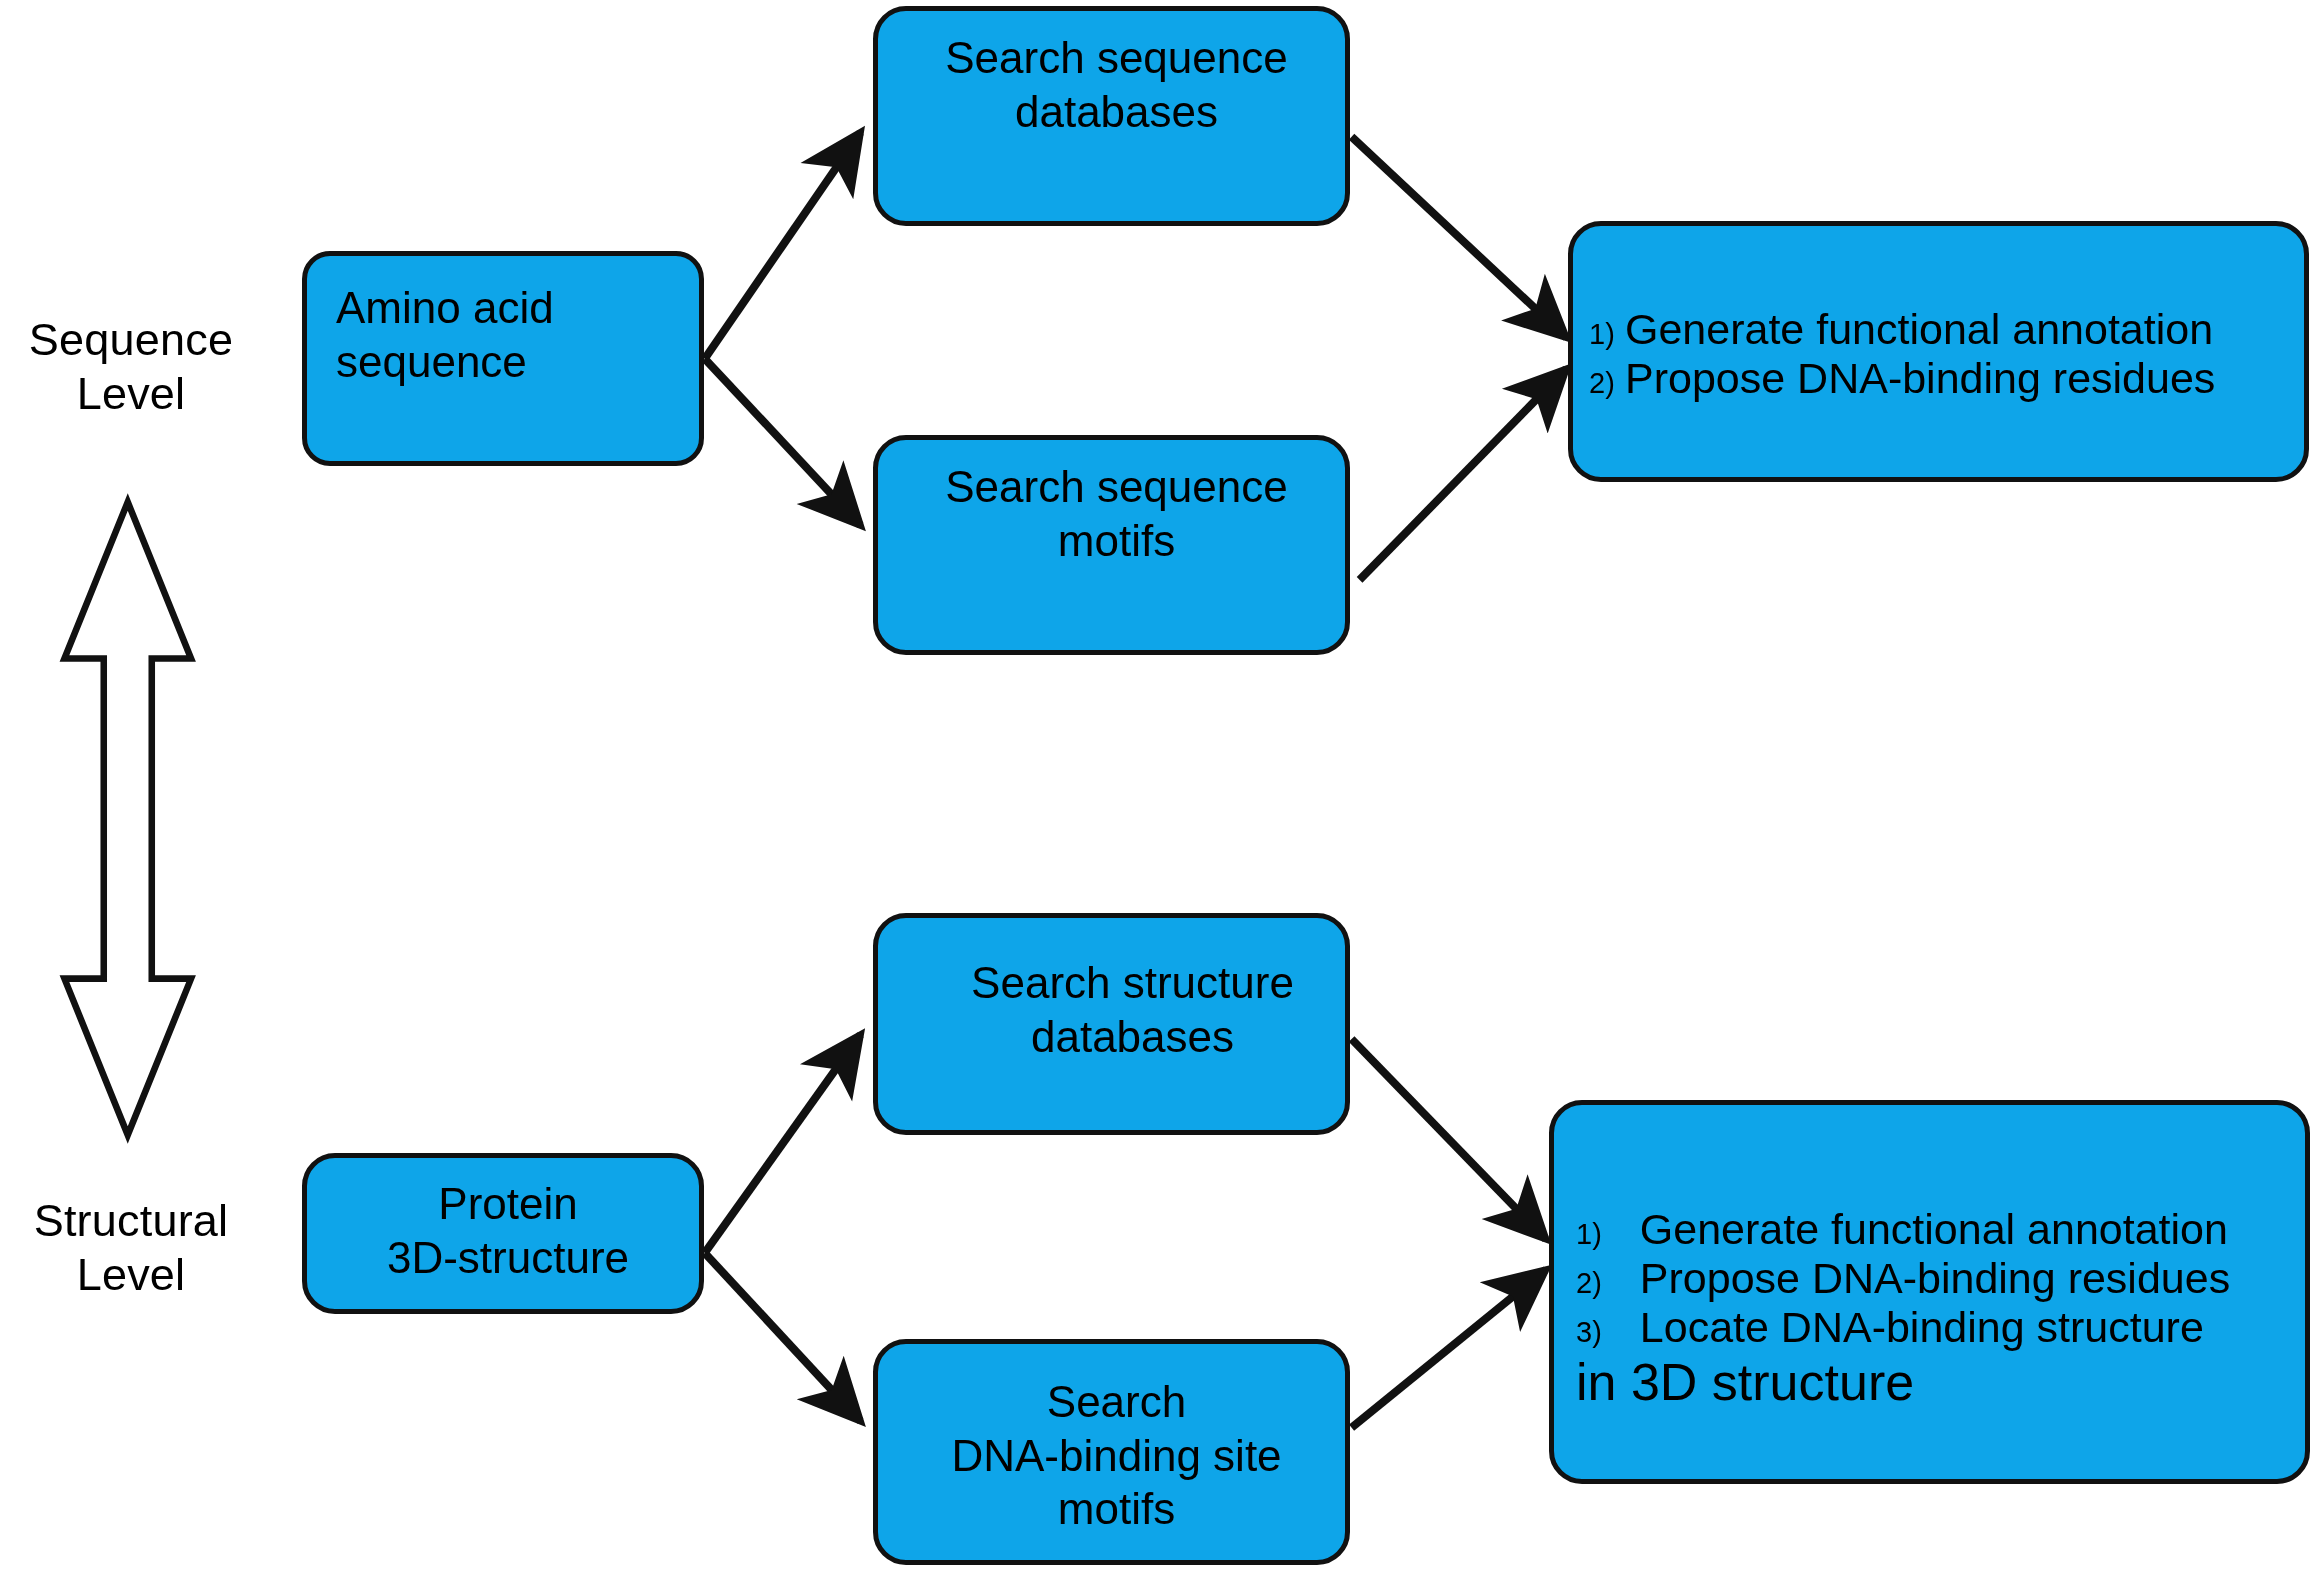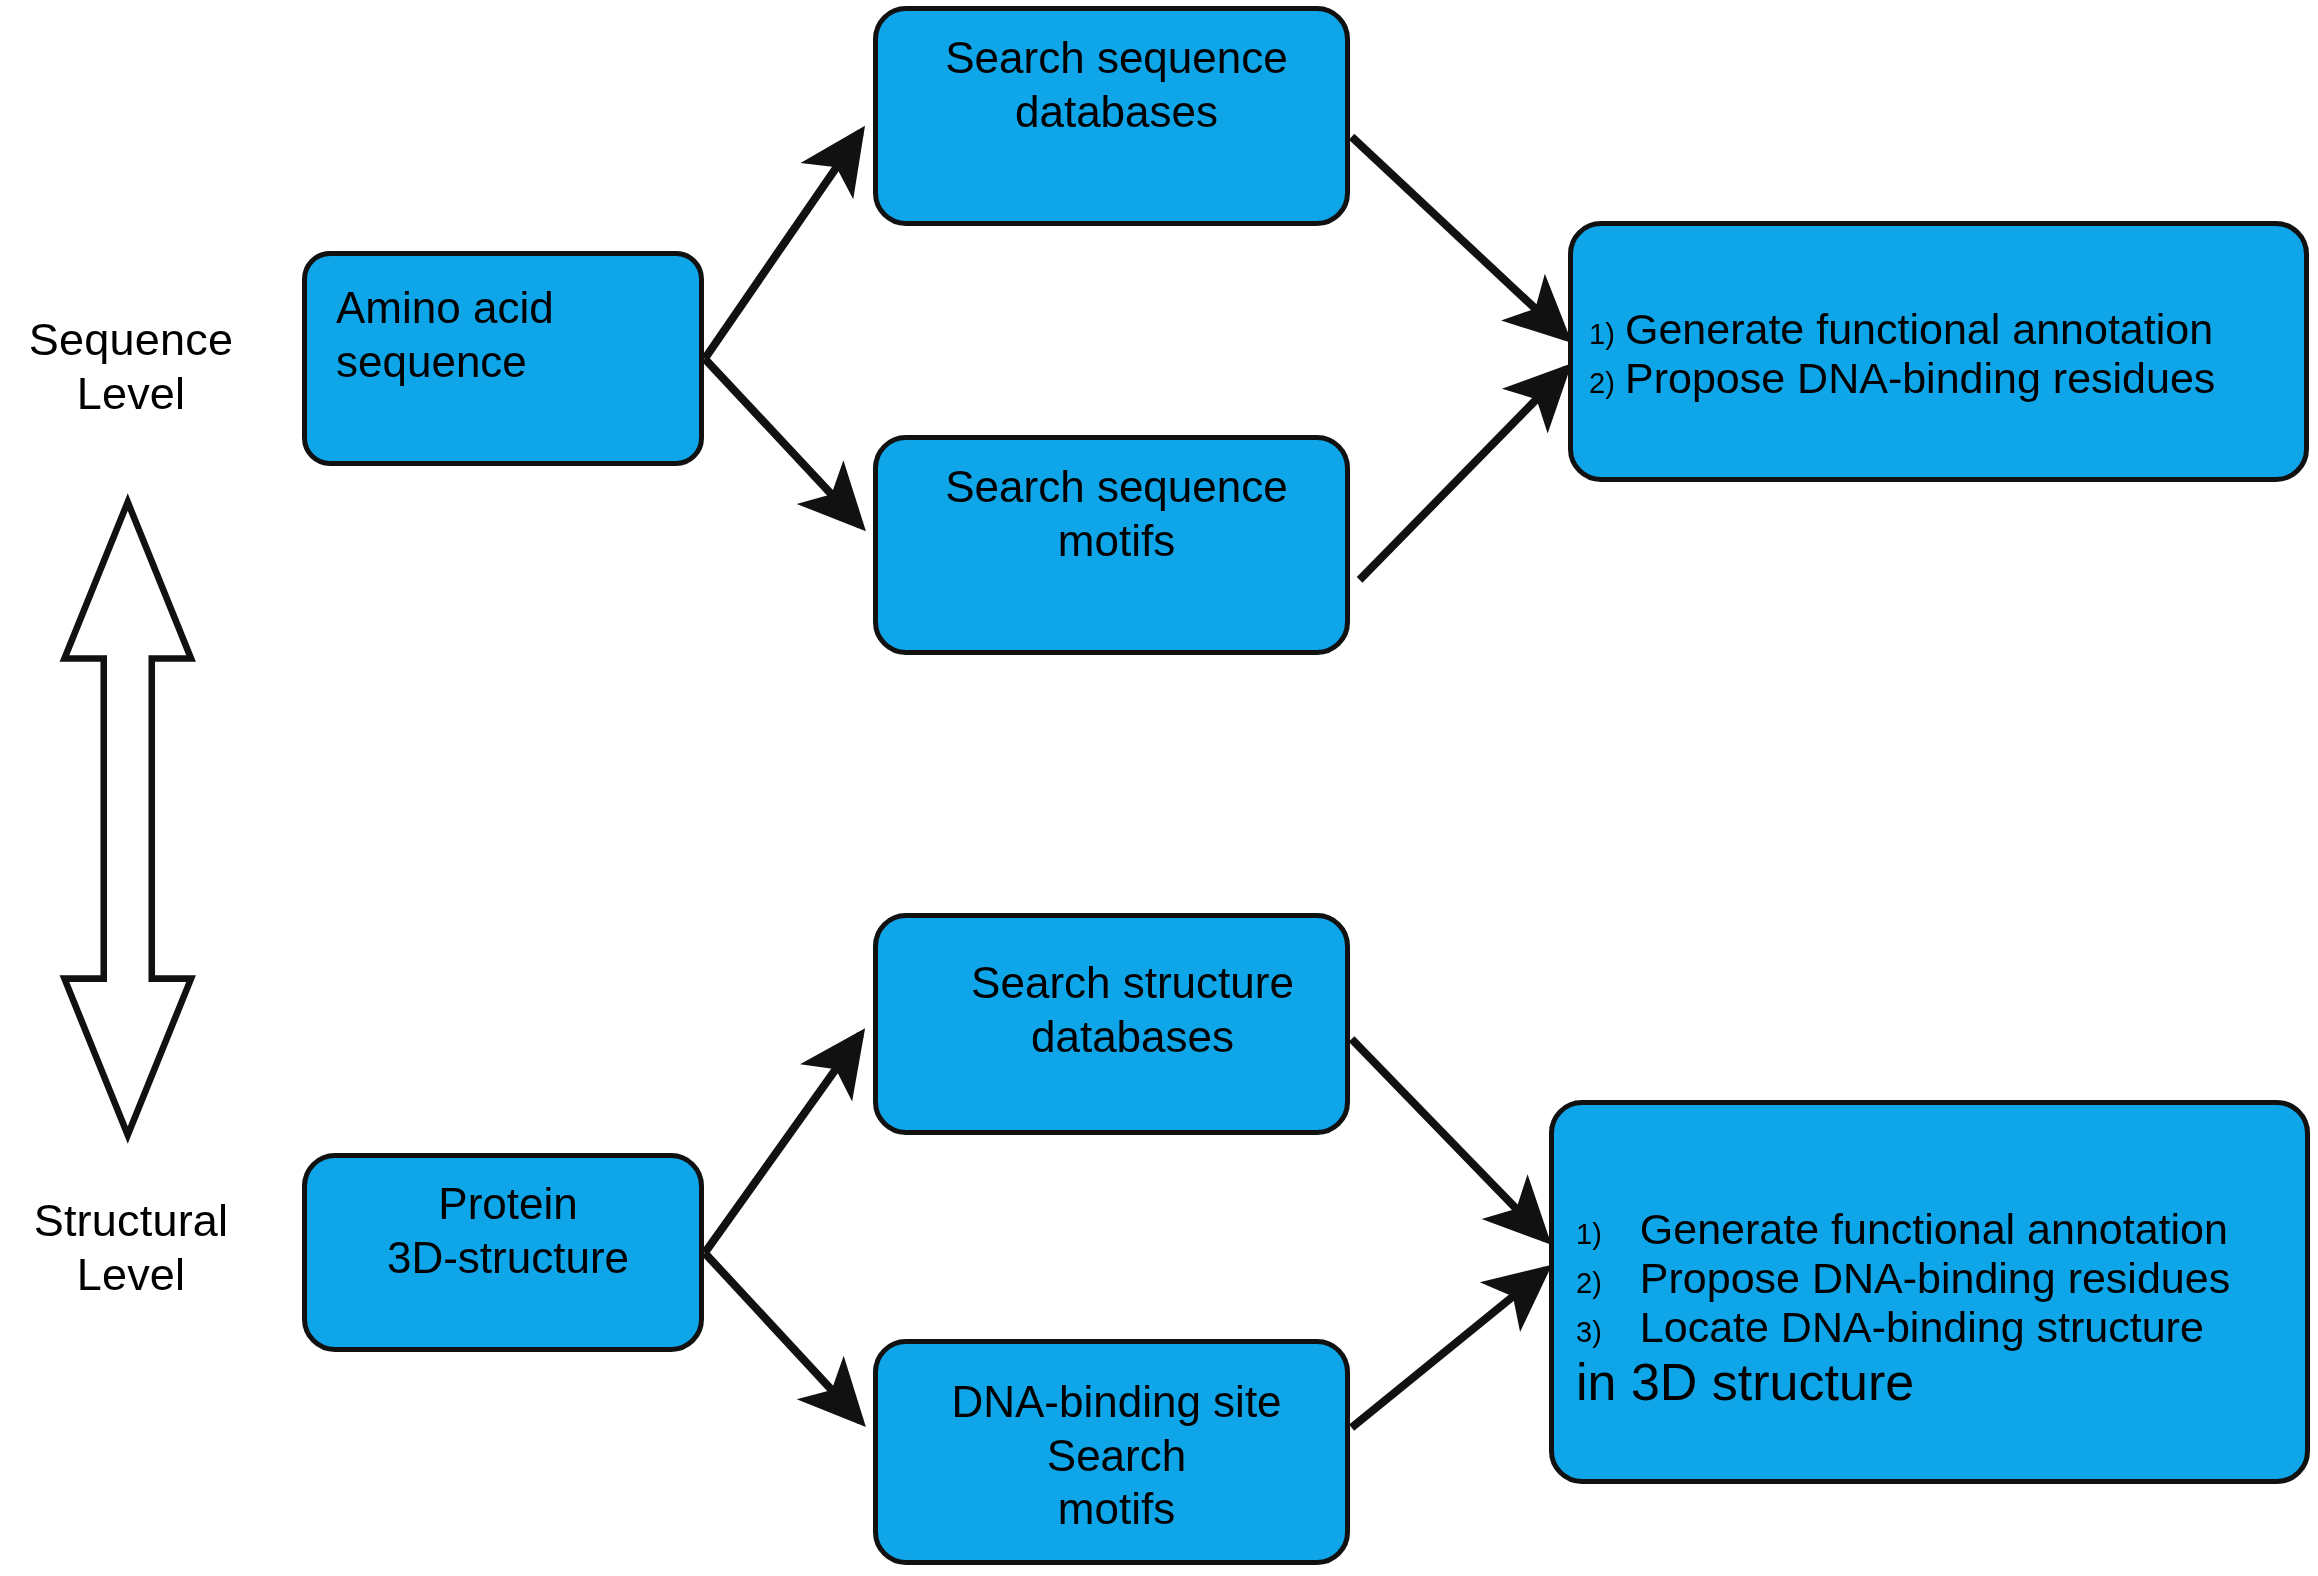--- a/index.html
+++ b/index.html
@@ -102,38 +102,38 @@
         <span class="resnum">1)</span>
         <span class="restxt" style="margin-left:10.2px;">Generate functional annotation</span>
       </div>
       <div class="resrow">
         <span class="resnum">2)</span>
         <span class="restxt" style="margin-left:10.2px;">Propose DNA-binding residues</span>
       </div>
     </div>
   </div>
 
-  <div class="node" style="left:302px;top:1153px;width:402px;height:199px;">
+  <div class="node" style="left:302px;top:1153px;width:402px;height:161px;">
     <div class="nodetext ctr" style="left:0px;top:19px;width:402px;font-size:44px;">
       <div>Protein</div>
       <div>3D-structure</div>
     </div>
   </div>
 
   <div class="node" style="left:873px;top:913px;width:477px;height:222px;">
     <div class="nodetext ctr" style="left:16px;top:38px;width:477px;font-size:44px;">
       <div>Search structure</div>
       <div>databases</div>
     </div>
   </div>
 
   <div class="node" style="left:873px;top:1339px;width:477px;height:226px;">
     <div class="nodetext ctr" style="left:0px;top:31px;width:477px;font-size:44px;">
+      <div>Search</div>
       <div>DNA-binding site</div>
-      <div>Search</div>
       <div>motifs</div>
     </div>
   </div>
 
   <div class="node" style="left:1549px;top:1100px;width:761px;height:384px;">
     <div class="reslist" style="left:22px;top:100px;width:728px;">
       <div class="resrow">
         <span class="resnum">1)</span>
         <span class="restxt" style="margin-left:38px;">Generate functional annotation</span>
       </div>

